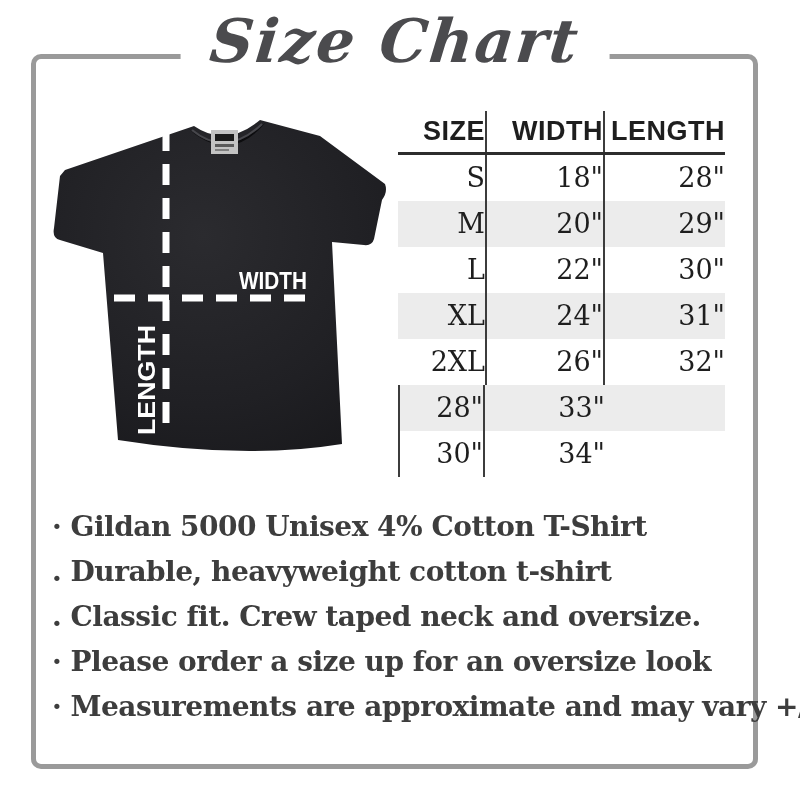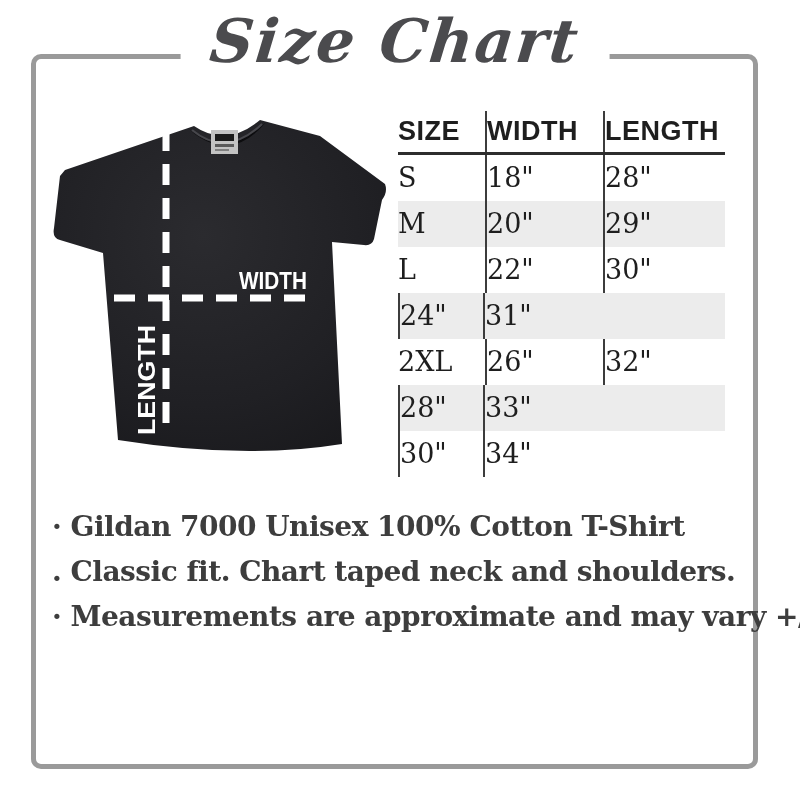--- a/index.html
+++ b/index.html
@@ -21,21 +21,21 @@
   
   .shirt-svg { position:absolute; left:44px; top:96px; width:356px; height:372px; }
 
   
   .size-table { position:absolute; left:398px; top:111px; width:327px;
                 color:#1e1e1e; }
   .trow { display:grid; grid-template-columns:87px 120px 120px; }
   .trow.head { height:44px; border-bottom:3px solid #2d2d2d; }
   .trow.head .tcell { font-family:"Liberation Sans", sans-serif; font-weight:700;
                       font-size:27px; letter-spacing:0.5px; line-height:41px; }
-  .tcell { text-align:left; }
+  .tcell { text-align:right; }
   .tcell.mid { border-left:2px solid #3c3c3c; border-right:2px solid #3c3c3c; }
   .trow.body { height:46px; }
   .trow.body .tcell { font-family:"DejaVu Serif", serif; font-size:27px;
                       line-height:46px; }
   .trow.stripe { background:#ececec; }
 
   
   .notes { position:absolute; left:52px; top:504px; width:700px; }
   .note { font-family:"DejaVu Serif", serif; font-weight:700; font-size:28px;
           line-height:45px; color:#3d3d3d; letter-spacing:-0.5px;
@@ -111,37 +111,40 @@
       <div class="tcell">M</div>
       <div class="tcell mid">20"</div>
       <div class="tcell">29"</div>
     </div>
     <div class="trow body">
       <div class="tcell">L</div>
       <div class="tcell mid">22"</div>
       <div class="tcell">30"</div>
     </div>
     <div class="trow body stripe">
+      <div class="tcell">XL</div>
       <div class="tcell mid">24"</div>
       <div class="tcell">31"</div>
     </div>
     <div class="trow body">
       <div class="tcell">2XL</div>
       <div class="tcell mid">26"</div>
       <div class="tcell">32"</div>
     </div>
     <div class="trow body stripe">
       <div class="tcell mid">28"</div>
       <div class="tcell">33"</div>
     </div>
     <div class="trow body">
       <div class="tcell mid">30"</div>
       <div class="tcell">34"</div>
     </div>
   </div>
 
   <div class="notes">
-    <div class="note">· Gildan 7000 Unisex 100% Cotton T-Shirt</div>
-    <div class="note">. Classic fit. Chart taped neck and shoulders.</div>
+    <div class="note">· Gildan 5000 Unisex 4% Cotton T-Shirt</div>
+    <div class="note">. Durable, heavyweight cotton t-shirt</div>
+    <div class="note">. Classic fit. Crew taped neck and oversize.</div>
+    <div class="note">· Please order a size up for an oversize look</div>
     <div class="note">· Measurements are approximate and may vary +/- 5%</div>
   </div>
 
 </div>
 
 </body></html>

